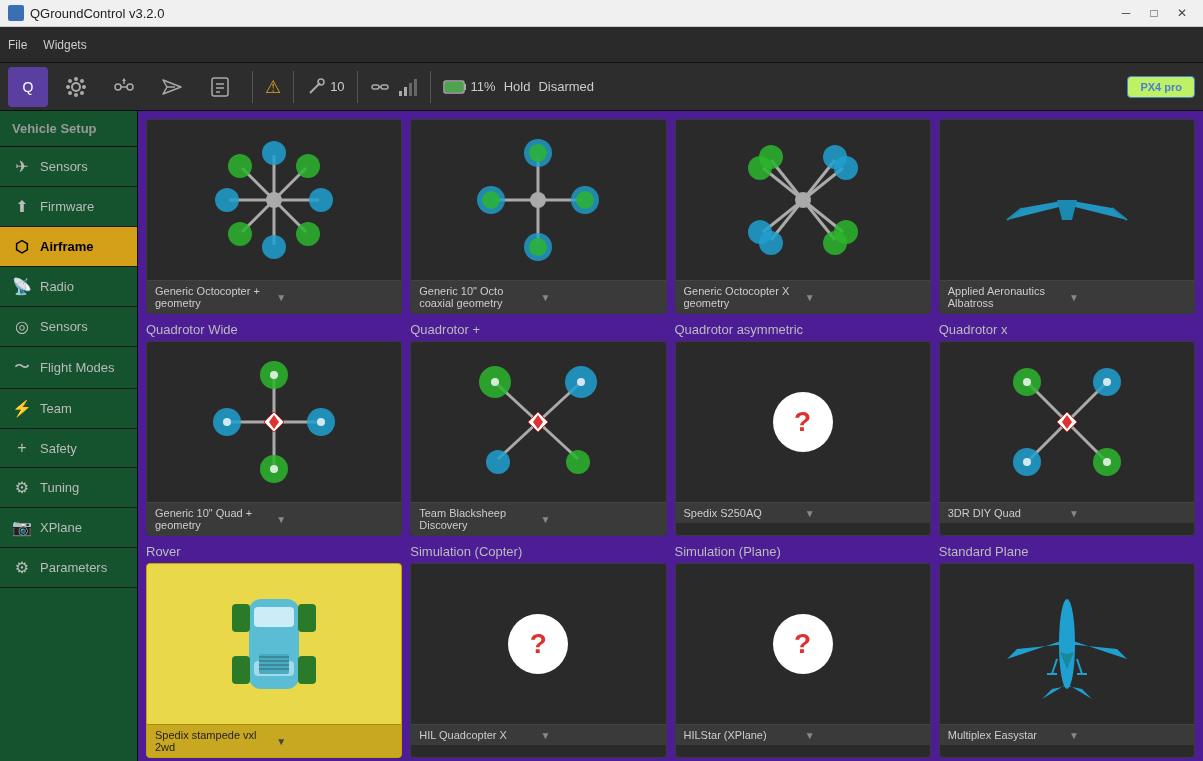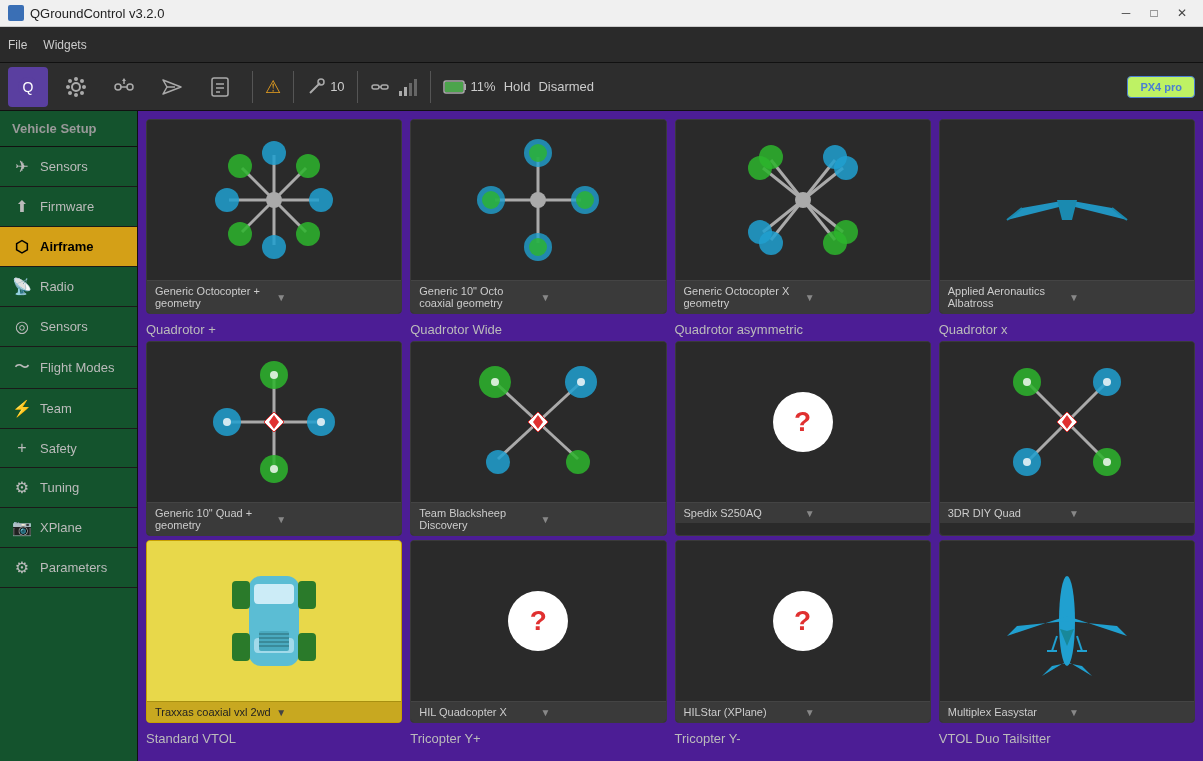--- a/index.html
+++ b/index.html
@@ -420,22 +420,22 @@
           </svg>
         </div>
         <div class="airframe-dropdown">
           <span>Applied Aeronautics Albatross</span>
           <span class="dropdown-arrow">▼</span>
         </div>
       </div>
     </div>
 
     <div style="display:grid; grid-template-columns: repeat(4,1fr); gap:8px; margin-top:8px;">
+      <span style="font-size:13px;color:#bbb;">Quadrotor Wide</span>
       <span style="font-size:13px;color:#bbb;">Quadrotor +</span>
-      <span style="font-size:13px;color:#bbb;">Quadrotor Wide</span>
       <span style="font-size:13px;color:#bbb;">Quadrotor asymmetric</span>
       <span style="font-size:13px;color:#bbb;">Quadrotor x</span>
     </div>
     <div class="section-row" style="margin-top:4px;">
 
       <div class="airframe-card">
         <div class="airframe-image">
           <svg width="130" height="130" viewBox="0 0 130 130">
             <line x1="65" y1="65" x2="65" y2="22" stroke="#aaa" stroke-width="3"></line>
             <line x1="65" y1="65" x2="65" y2="108" stroke="#aaa" stroke-width="3"></line>
@@ -518,20 +518,26 @@
             <circle cx="25" cy="105" r="4" fill="white" opacity="0.8"></circle>
           </svg>
         </div>
         <div class="airframe-dropdown">
           <span>3DR DIY Quad</span>
           <span class="dropdown-arrow">▼</span>
         </div>
       </div>
     </div>
 
+    <div style="display:grid; grid-template-columns: repeat(4,1fr); gap:8px; margin-top:8px;">
+      <span style="font-size:13px;color:#bbb;">Rover</span>
+      <span style="font-size:13px;color:#bbb;">Simulation (Copter)</span>
+      <span style="font-size:13px;color:#bbb;">Simulation (Plane)</span>
+      <span style="font-size:13px;color:#bbb;">Standard Plane</span>
+    </div>
     <div class="section-row" style="margin-top:4px;">
 
       <div class="airframe-card selected">
         <div class="airframe-image" style="background:#e8d84a;">
           <svg width="100" height="130" viewBox="0 0 100 130">
 
             <rect x="25" y="20" width="50" height="90" rx="12" fill="#5bbdd4"></rect>
 
             <rect x="30" y="28" width="40" height="20" rx="4" fill="#e8f8ff" opacity="0.8"></rect>
 
@@ -543,21 +549,21 @@
             <rect x="35" y="85" width="30" height="2" fill="#3a8a9a"></rect>
             <rect x="35" y="89" width="30" height="2" fill="#3a8a9a"></rect>
 
             <rect x="8" y="25" width="18" height="28" rx="4" fill="#2a7a2a"></rect>
             <rect x="74" y="25" width="18" height="28" rx="4" fill="#2a7a2a"></rect>
             <rect x="8" y="77" width="18" height="28" rx="4" fill="#2a7a2a"></rect>
             <rect x="74" y="77" width="18" height="28" rx="4" fill="#2a7a2a"></rect>
           </svg>
         </div>
         <div class="airframe-dropdown" style="background:#c8a820; color:#222; border-top:1px solid #a89010;">
-          <span>Traxxas coaxial vxl 2wd</span>
+          <span>Spedix stampede vxl 2wd</span>
           <span class="dropdown-arrow" style="color:#444;">▼</span>
         </div>
       </div>
 
       <div class="airframe-card">
         <div class="airframe-image">
           <div class="q-circle">?</div>
         </div>
         <div class="airframe-dropdown">
           <span>HIL Quadcopter X</span>

